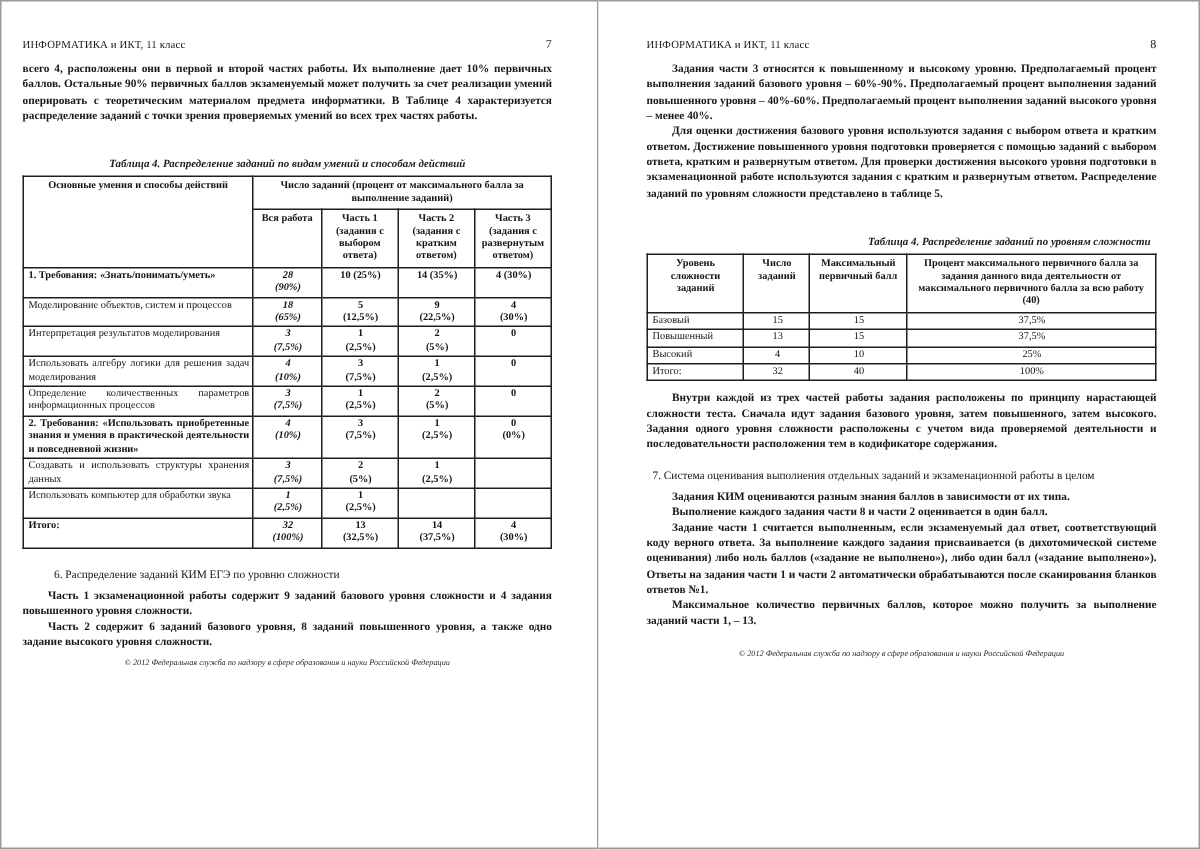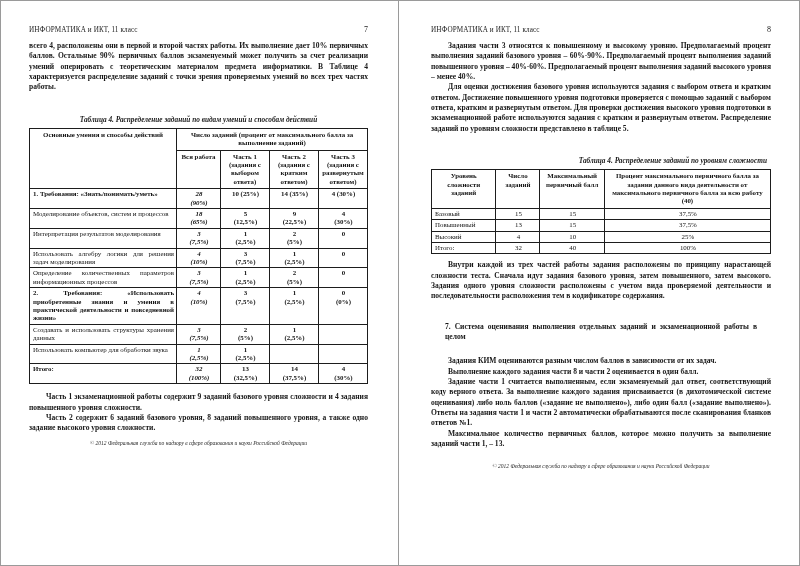--- a/index.html
+++ b/index.html
@@ -30,21 +30,21 @@
     border: 1px solid #9a9a9a;
     box-sizing: border-box;
     overflow: hidden;
   }
   .page.left  { width: 399px; height: 566px; }
   .page.right { width: 401px; height: 566px; border-left: none; }
 
   .page-inner {
     position: absolute;
     left: 0; right: 0; top: 0; bottom: 0;
-    padding: 24px 30px 10px 28px;
+    padding: 24px 30px 10px 14px;
     box-sizing: border-box;
   }
   .page.right .page-inner { padding-left: 32px; padding-right: 28px; }
 
   
   .runhead {
     display: flex;
     justify-content: space-between;
     align-items: baseline;
     font-size: 7.2px;
@@ -116,25 +116,25 @@
 
   
   .t5 col.d1 { width: 19%; }
   .t5 col.d2 { width: 13%; }
   .t5 col.d3 { width: 19%; }
   .t5 col.d4 { width: 49%; }
 
   
   .sec-head {
     font-size: 7.55px;
-    font-weight: bold;
+    font-weight: normal;
     line-height: 10.3px;
     text-indent: 17px;
     text-align: justify;
-    margin: 14px;
+    margin: 4px;
     color: #151515;
   }
   .sec-head.flush { text-indent: 0; }
 
   .footer-inline {
     font-size: 5.5px;
     text-align: center;
     margin-top: 6px;
     color: #1f1f1f;
   }
@@ -239,20 +239,21 @@
               <td class="numi"><span>32</span><span class="pct">(100%)</span></td>
               <td class="num"><span>13</span><span class="pct">(32,5%)</span></td>
               <td class="num"><span>14</span><span class="pct">(37,5%)</span></td>
               <td class="num"><span>4</span><span class="pct">(30%)</span></td>
             </tr>
           </tbody>
       </table>
 
       <div class="gap8"></div>
 
+      <p class="sec-head">6. Распределение заданий КИМ ЕГЭ по уровню сложности</p>
       <p class="body">Часть 1 экзаменационной работы содержит 9 заданий базового уровня сложности и 4 задания повышенного уровня сложности.</p>
       <p class="body">Часть 2 содержит 6 заданий базового уровня, 8 заданий повышенного уровня, а также одно задание высокого уровня сложности.</p>
 
       <div class="footer-inline">
         <span class="cpy ital">© 2012  Федеральная служба по надзору в сфере образования и науки Российской Федерации</span>
       </div>
 
     </div>
   </div>
 
@@ -312,21 +313,21 @@
           </tbody>
       </table>
 
       <div class="gap6"></div>
 
       <p class="body">Внутри каждой из трех частей работы задания расположены по принципу нарастающей сложности теста. Сначала идут задания базового уровня, затем повышенного, затем высокого. Задания одного уровня сложности расположены с учетом вида проверяемой деятельности и последовательности расположения тем в кодификаторе содержания.</p>
 
       <div class="gap6"></div>
 
       <p class="sec-head flush">7.  Система оценивания выполнения отдельных заданий и экзаменационной работы в целом</p>
-      <p class="body">Задания КИМ оцениваются разным числом баллов в зависимости от их задач.</p>
+      <p class="body">Задания КИМ оцениваются разным знания баллов в зависимости от их типа.</p>
       <p class="body">Выполнение каждого задания части 8 и части 2 оценивается в один балл.</p>
       <p class="body">Задание части 1 считается выполненным, если экзаменуемый дал ответ, соответствующий коду верного ответа. За выполнение каждого задания присваивается (в дихотомической системе оценивания) либо ноль баллов («задание не выполнено»), либо один балл («задание выполнено»). Ответы на задания части 1 и части 2 автоматически обрабатываются после сканирования бланков ответов №1.</p>
       <p class="body">Максимальное количество первичных баллов, которое можно получить за выполнение заданий части 1, – 13.</p>
 
       <div class="gap8"></div>
       <div class="footer-inline">
         <span class="cpy ital">© 2012  Федеральная служба по надзору в сфере образования и науки Российской Федерации</span>
       </div>
 
     </div>

